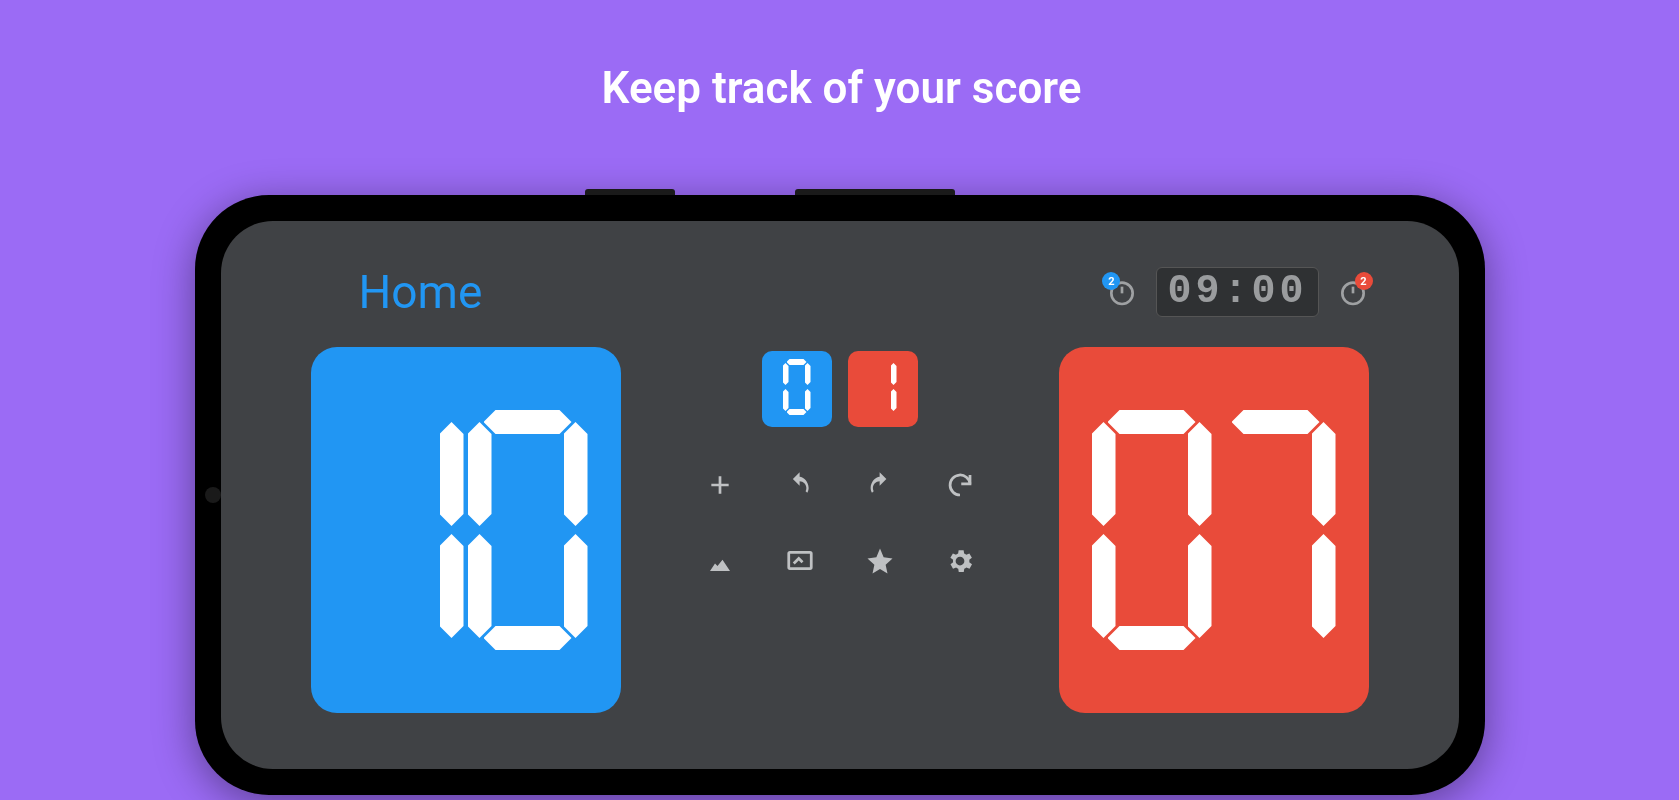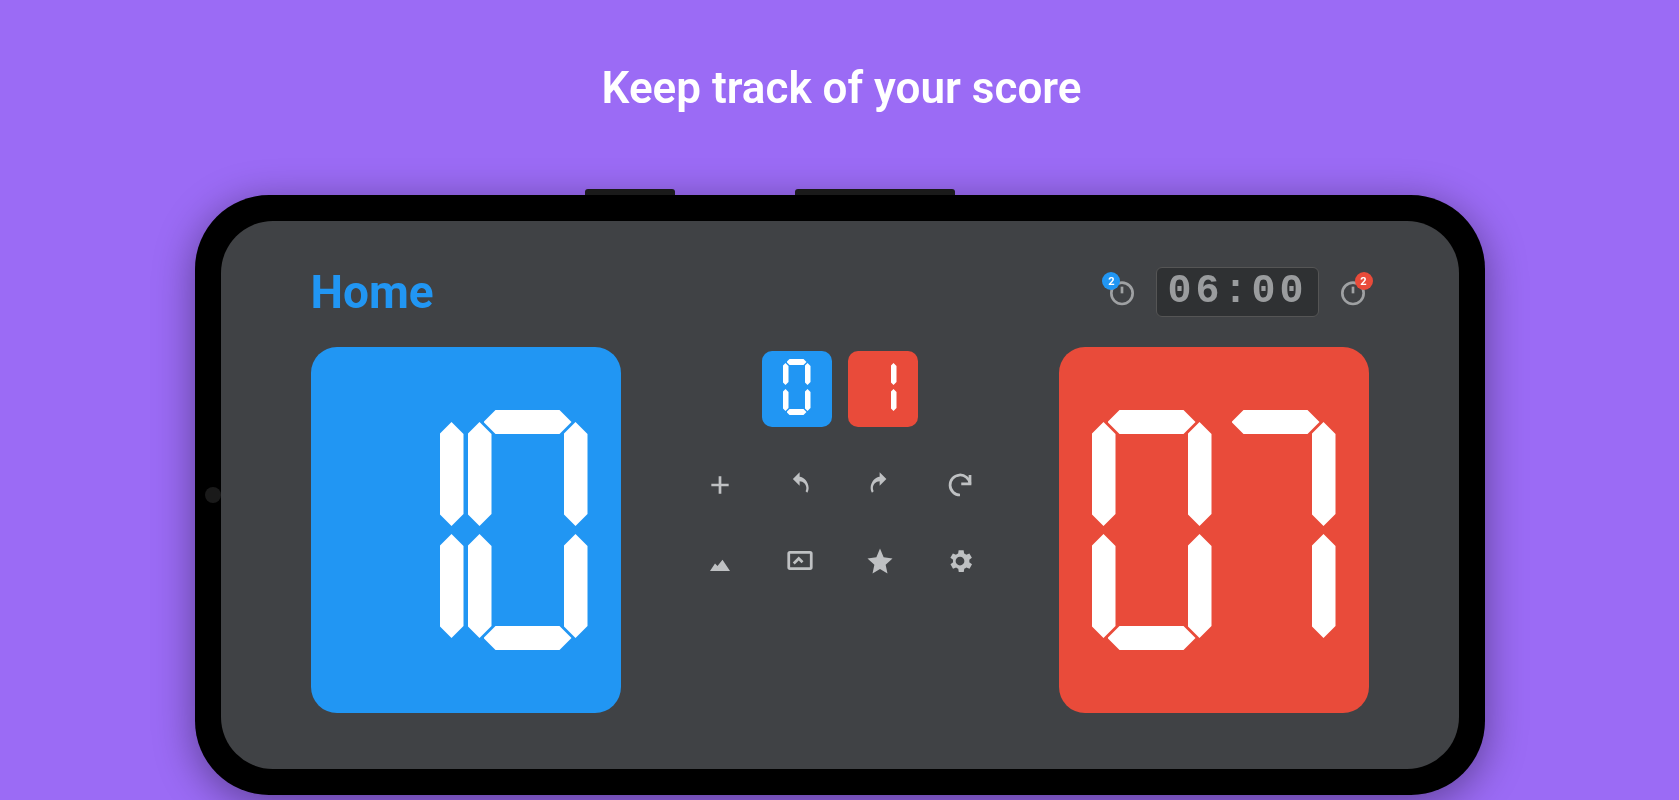--- a/index.html
+++ b/index.html
@@ -61,21 +61,22 @@
   }
   .top-row {
     display: flex;
     align-items: center;
     justify-content: space-between;
     padding: 0 50px;
     height: 90px;
   }
   .team-label {
     font-size: 46px;
-    font-weight: 700;
+    font-weight: 400;
+    margin-left: 48px;
   }
   .home-label { color: #2196f3; }
   .guest-label { color: #e94b3a; }
   .timer-group {
     display: flex;
     align-items: center;
     gap: 18px;
   }
   .shot-clock {
     width: 32px;
@@ -220,21 +221,21 @@
       <div class="timer-group">
         <div class="shot-clock">
           <svg viewBox="0 0 24 24" fill="none" stroke="#9fa1a3" stroke-width="2">
             <circle cx="12" cy="13" r="8"></circle>
               <path d="M12 13 L12 8"></path>
               <path d="M5 5 L7 3"></path>
           </svg>
           <span class="shot-badge left">2</span>
         </div>
 
-        <div class="timer-box">06:00</div>
+        <div class="timer-box">09:00</div>
 
         <div class="shot-clock">
           <svg viewBox="0 0 24 24" fill="none" stroke="#9fa1a3" stroke-width="2">
             <circle cx="12" cy="13" r="8"></circle>
               <path d="M12 13 L12 8"></path>
               <path d="M19 5 L17 3"></path>
           </svg>
           <span class="shot-badge right">2</span>
         </div>
       </div>

